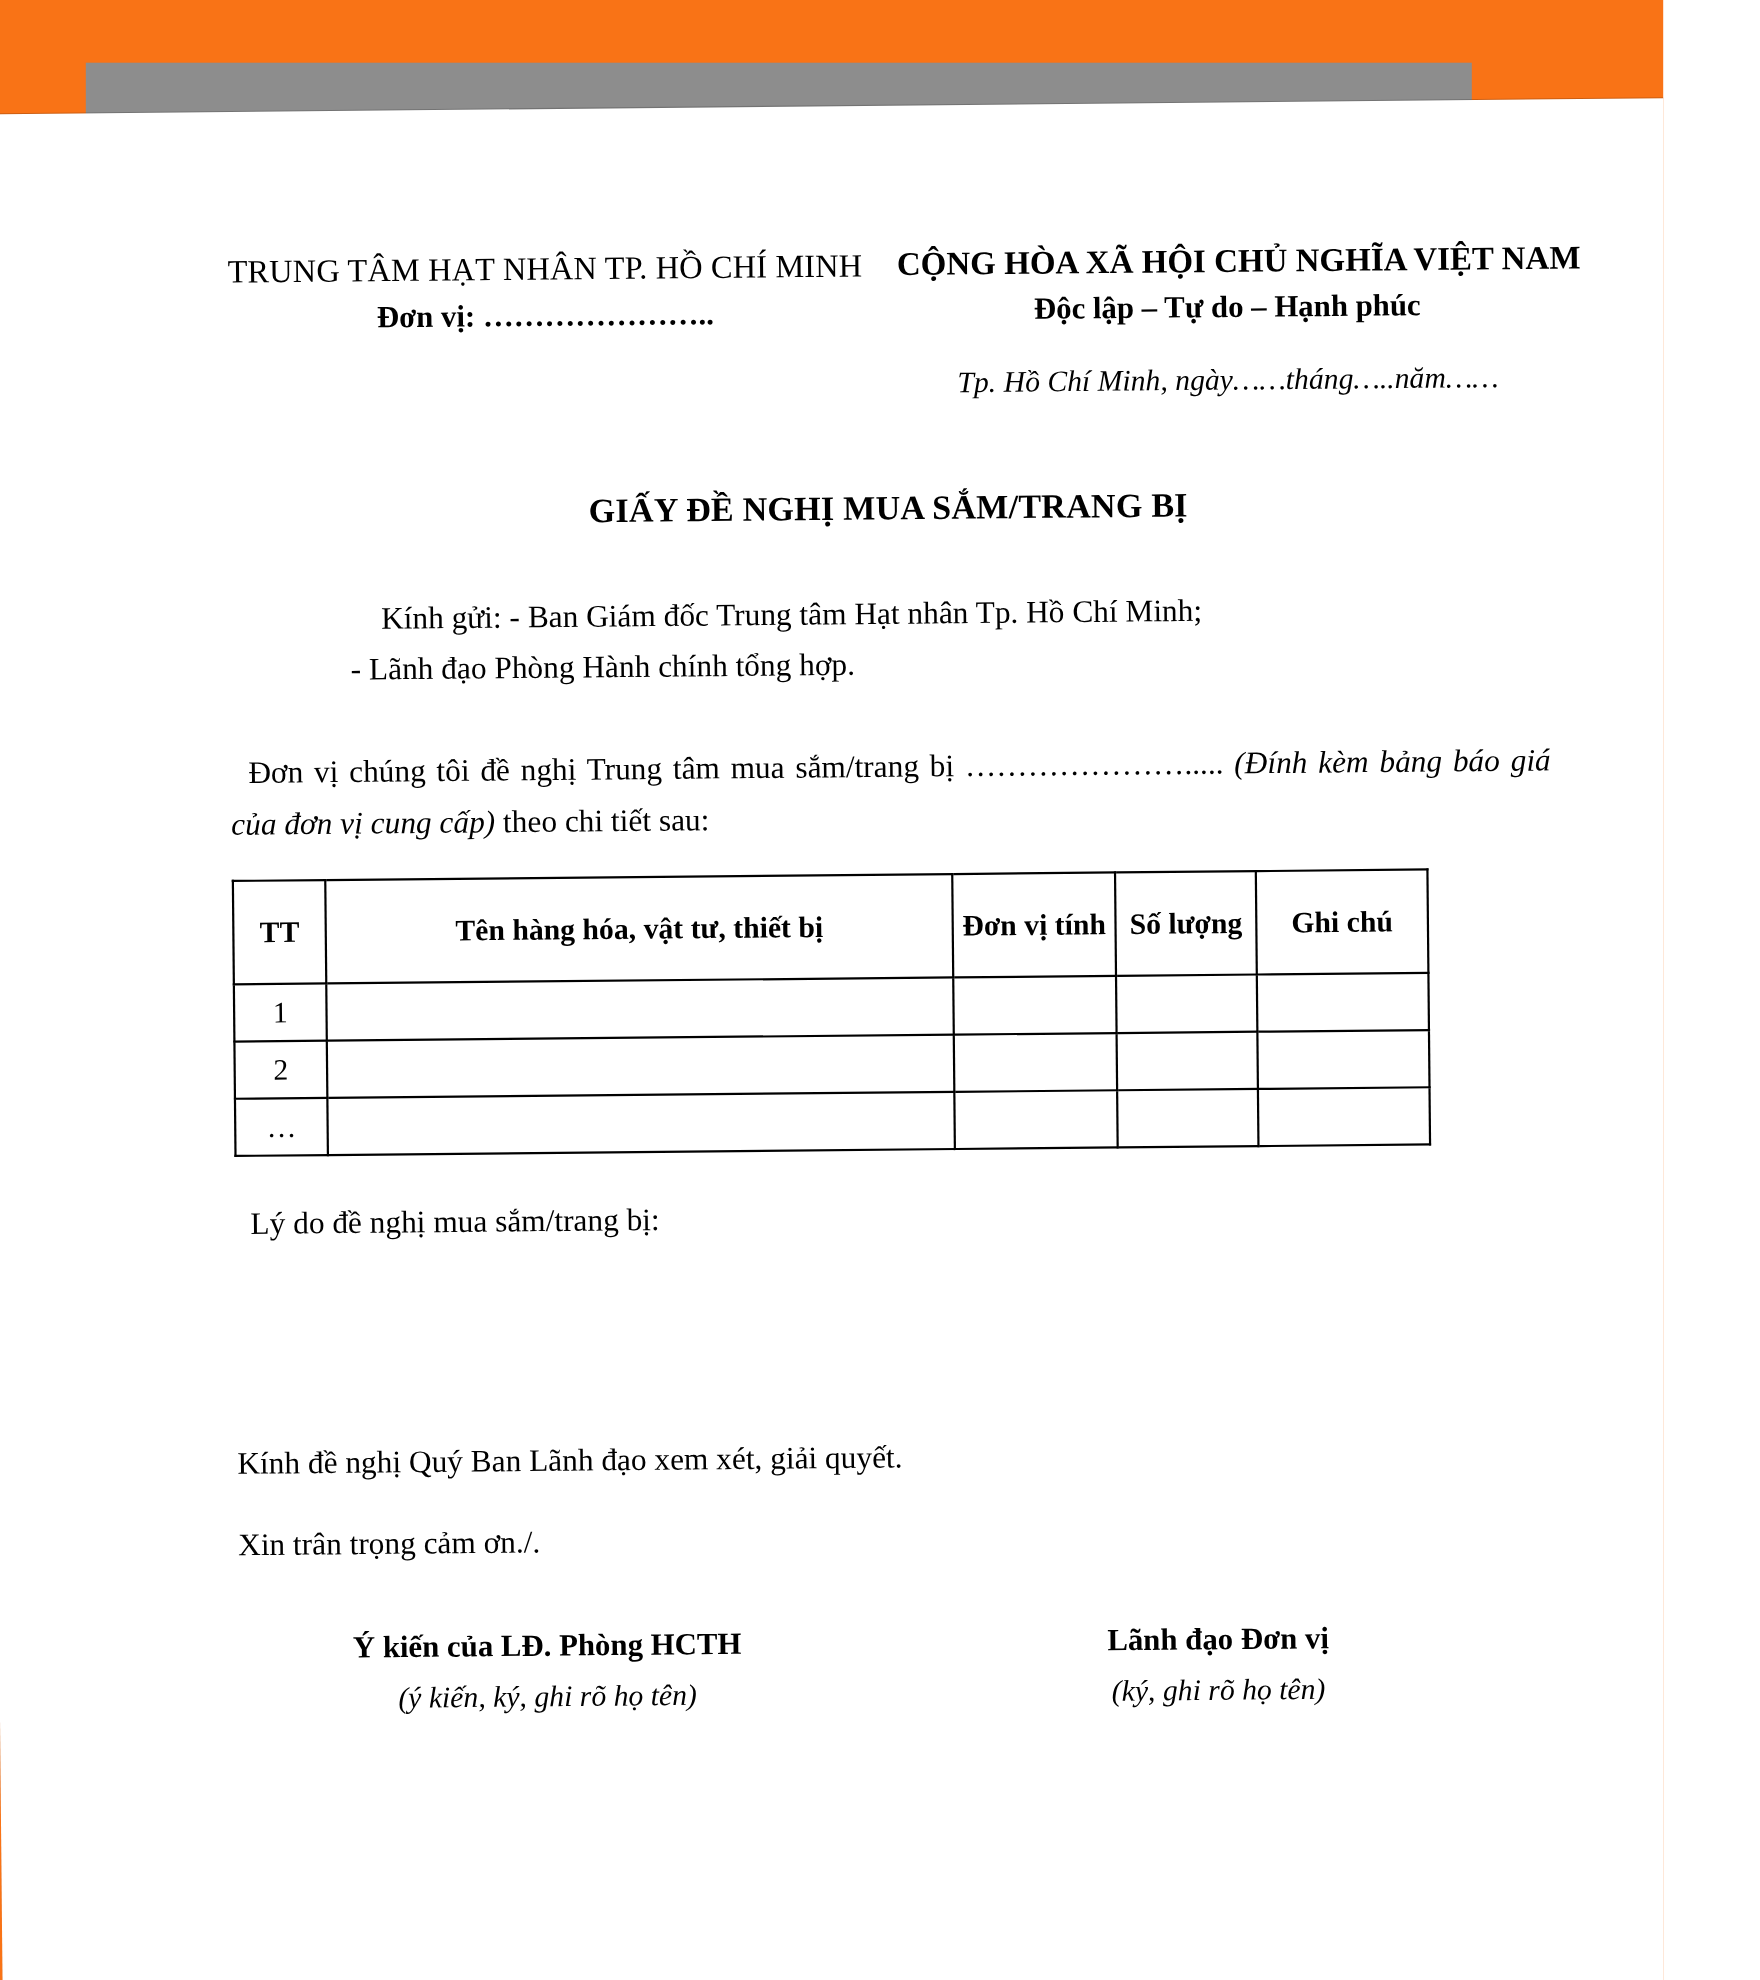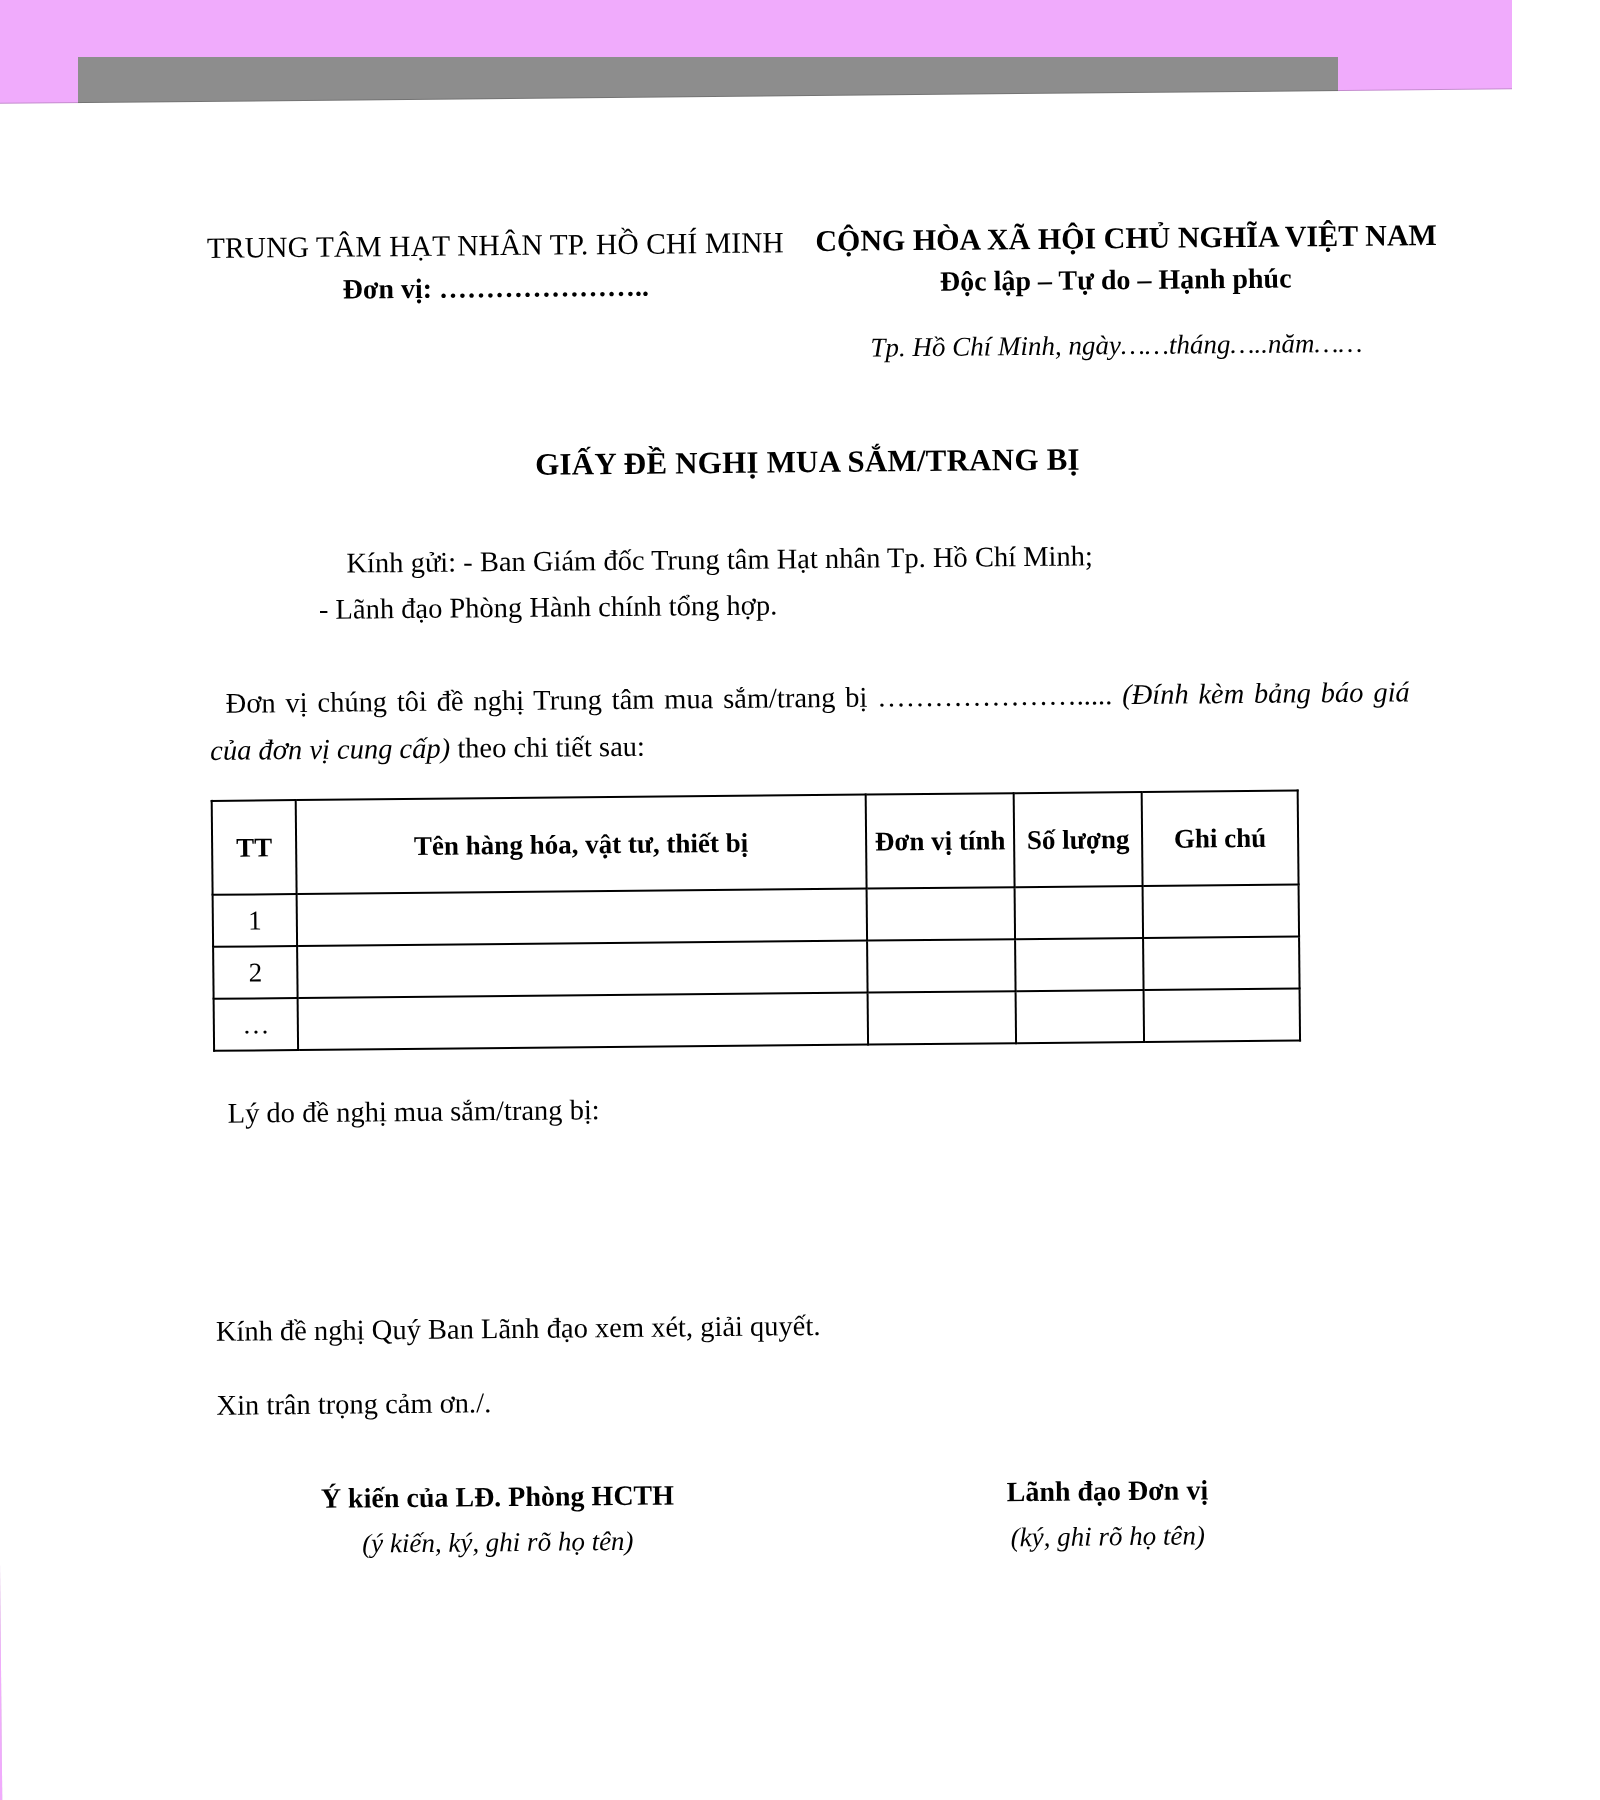--- a/index.html
+++ b/index.html
@@ -14,21 +14,21 @@
     overflow: hidden;
     position: relative;
   }
 
   
   #scan {
     position: absolute;
     left: 0; top: 0;
     width: 1512px;
     height: 1800px;
-    background: #f0abfc;
+    background: #f97316;
     overflow: hidden;
   }
 
   
   .scanner-band {
     position: absolute;
     left: 78px;
     top: 57px;
     width: 1260px;
     height: 62px;

